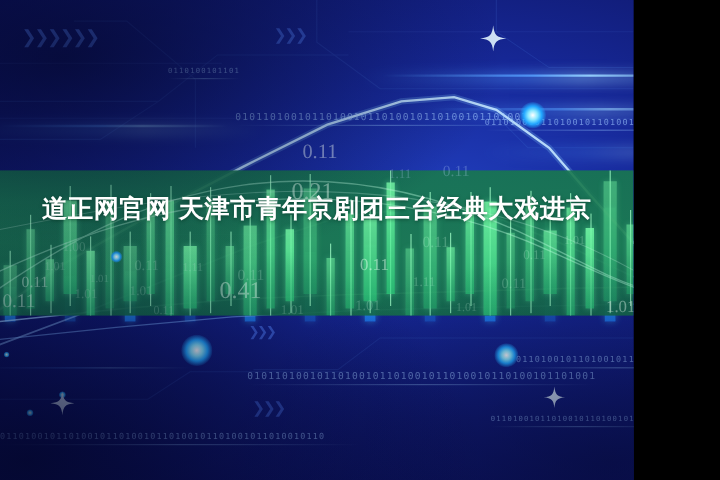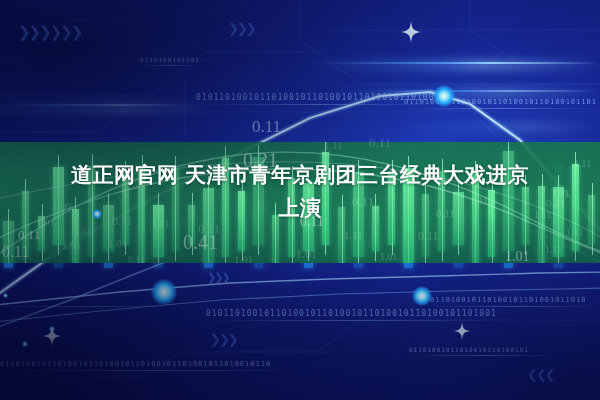--- a/index.html
+++ b/index.html
@@ -1,18 +1,18 @@
 <!DOCTYPE html>
 <html><head>
 <meta charset="utf-8">
 <style>
   html,body{margin:0;padding:0;background:#000;}
   #stage{
     position:relative;
-    width:600px;height:400px;
+    width:528px;height:400px;
     overflow:hidden;
     font-family:"Liberation Sans","DejaVu Sans",sans-serif;
     background:#0b1464;
     text-decoration:underline;
   }
 
   
   .bg-base{
     position:absolute;inset:0;
     background:
@@ -324,16 +324,15 @@
           <path d="M20 0 C21.5 15 25 18.5 40 20 C25 21.5 21.5 25 20 40 C18.5 25 15 21.5 0 20 C15 18.5 18.5 15 20 0 Z" fill="#dff2ff" opacity="0.92"></path>
         </svg></div>
       <div class="star" style="left: 453px; top: 322px; width: 18px; height: 18px;"><svg viewBox="0 0 40 40" width="18" height="18">
           <path d="M20 0 C21.5 15 25 18.5 40 20 C25 21.5 21.5 25 20 40 C18.5 25 15 21.5 0 20 C15 18.5 18.5 15 20 0 Z" fill="#dff2ff" opacity="0.92"></path>
         </svg></div>
     </div>
   <div class="bg-vign"></div>
 
   <div class="headline" id="headline" style="top: 158px;">
     <div>道正网官网 天津市青年京剧团三台经典大戏进京</div>
-    <div>上演</div>
   </div>
 
 </div>
 
 </body></html>

